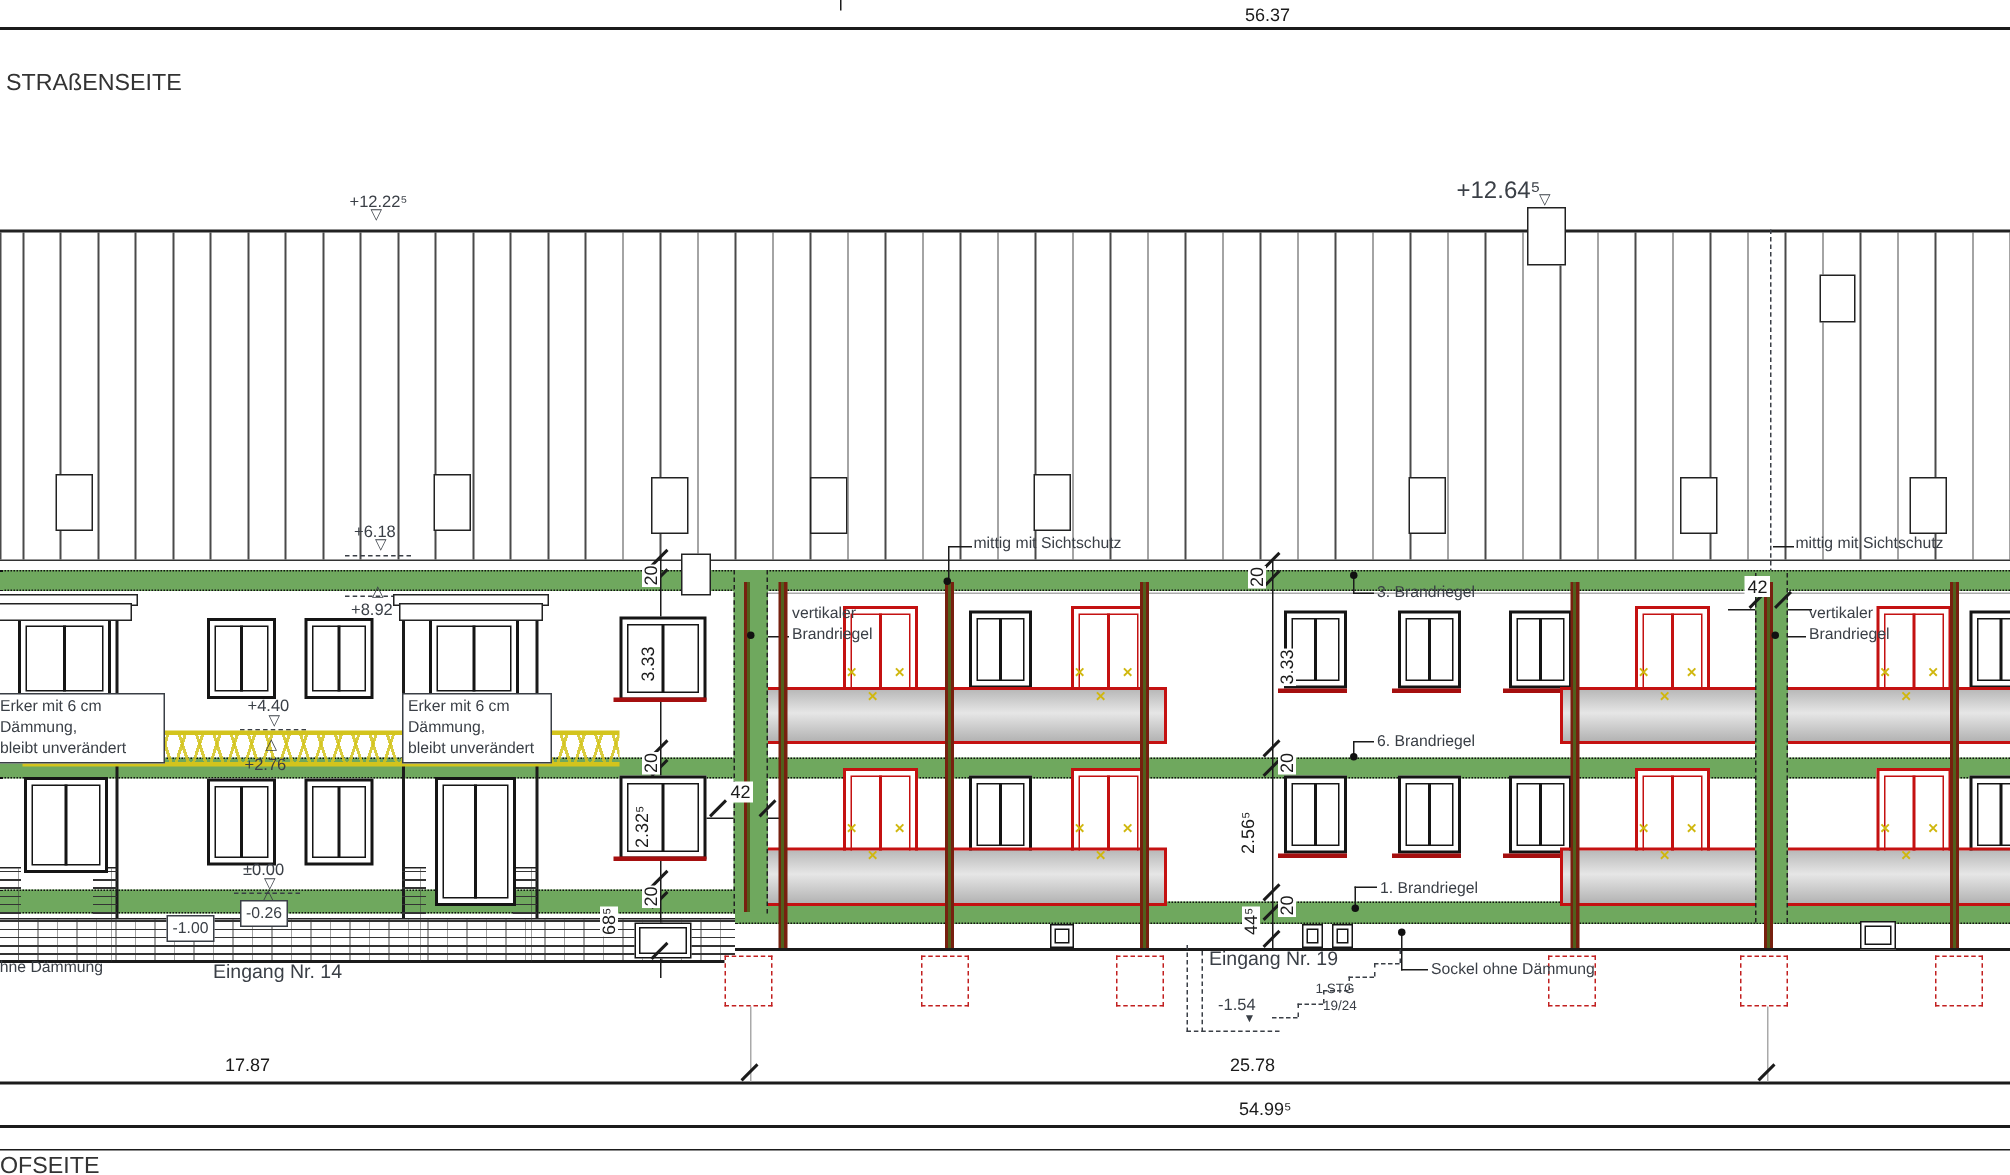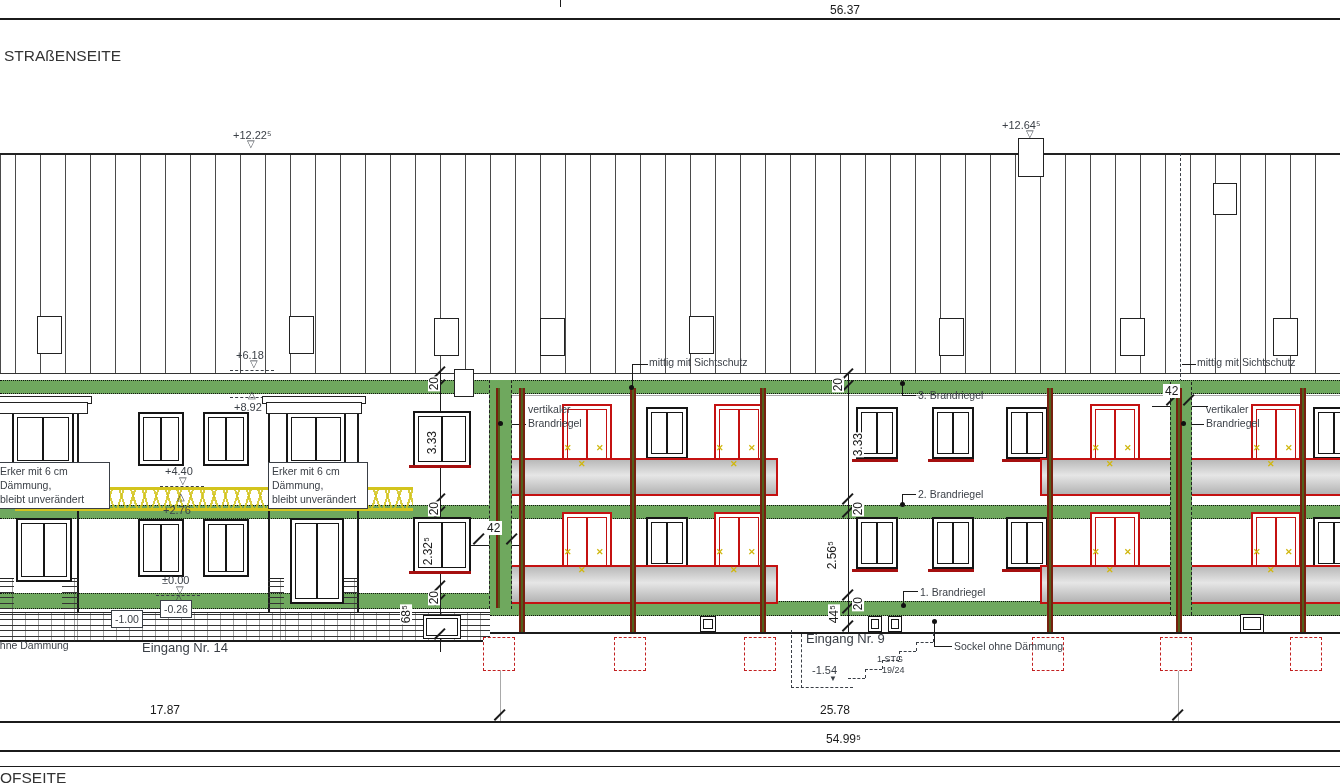--- a/index.html
+++ b/index.html
@@ -56,21 +56,21 @@
 
   <div class="lbl" style="left:4px;top:46px;font-size:15.5px;color:#333">STRAßENSEITE</div>
   <div class="line" style="left:0;top:766px;width:1340px;height:1px"></div>
   <div class="lbl" style="left:0px;top:768px;font-size:15.5px;color:#333">OFSEITE</div>
 
   <div class="roof" style="left:0;top:153px;width:1340px;height:218px"></div>
   <div class="dvline" style="left:1180px;top:153px;height:239px"></div>
 
   <div class="lbl" style="left:233px;top:128px;font-size:11px">+12.22⁵</div>
   <div class="tri" style="left:247px;top:139px">▽</div>
-  <div class="lbl" style="left:1002px;top:118px;font-size:11px">+12.64⁵</div>
+  <div class="lbl" style="left:971px;top:118px;font-size:16px">+12.64⁵</div>
   <div class="tri" style="left:1026px;top:129px">▽</div>
 
   <div class="band" style="left:0;top:380px;width:1340px;height:12px"></div>
   <div class="band" style="left:0;top:505px;width:1340px;height:12px"></div>
   <div class="band" style="left:0;top:593px;width:490px;height:14px"></div>
   <div class="band" style="left:490px;top:601px;width:850px;height:13px"></div>
   <div class="vstrip" style="left:489px;top:380px;width:21px;height:229px"></div>
   <div class="vstrip" style="left:1170px;top:382px;width:20px;height:233px"></div>
   <div class="gline" style="left:490px;top:395px;width:850px;height:1px"></div>
   <div class="pilaster" style="left:454px;top:369px;width:18px;height:26px"></div>
@@ -118,38 +118,38 @@
   <div class="lbl wrap" style="left:1206px;top:403px;width:74px">vertikaler
 Brandriegel</div>
   <div class="dot" style="left:1181px;top:421px"></div>
   <div class="line" style="left:1185px;top:424px;width:19px;height:1px"></div>
 
   <div class="lbl" style="left:918px;top:389px">3. Brandriegel</div>
   <div class="dot" style="left:900px;top:381px"></div>
   <div class="line" style="left:902px;top:383px;width:1px;height:13px"></div>
   <div class="line" style="left:902px;top:395px;width:14px;height:1px"></div>
 
-  <div class="lbl" style="left:918px;top:488px">2. Brandriegel</div>
+  <div class="lbl" style="left:918px;top:488px">6. Brandriegel</div>
   <div class="line" style="left:902px;top:494px;width:1px;height:12px"></div>
   <div class="line" style="left:902px;top:494px;width:14px;height:1px"></div>
   <div class="dot" style="left:900px;top:502px"></div>
 
   <div class="lbl" style="left:920px;top:586px">1. Brandriegel</div>
   <div class="dot" style="left:901px;top:603px"></div>
   <div class="line" style="left:903px;top:591px;width:1px;height:13px"></div>
   <div class="line" style="left:903px;top:591px;width:15px;height:1px"></div>
 
   <div class="lbl" style="left:954px;top:640px">Sockel ohne Dämmung</div>
   <div class="dot" style="left:932px;top:619px"></div>
   <div class="line" style="left:934px;top:621px;width:1px;height:26px"></div>
   <div class="line" style="left:934px;top:646px;width:18px;height:1px"></div>
 
   <div class="lbl" style="left:-6px;top:639px">ohne Dämmung</div>
   <div class="lbl" style="left:142px;top:640px;font-size:13px">Eingang Nr. 14</div>
-  <div class="lbl" style="left:806px;top:631px;font-size:13px">Eingang Nr. 9</div>
+  <div class="lbl" style="left:806px;top:631px;font-size:13px">Eingang Nr. 19</div>
   <div class="lbl" style="left:877px;top:654px;font-size:9px">1 STG</div>
   <div class="lbl" style="left:882px;top:665px;font-size:9px">19/24</div>
   <div class="lbl" style="left:812px;top:663px;font-size:11px">-1.54</div>
   <div class="tri" style="left:829px;top:675px;font-size:8px">▼</div>
 
   <div class="brick" style="left:0;top:612px;width:490px;height:28px"></div>
   <div class="vent" style="left:423px;top:615px;width:36px;height:22px"></div>
   <div class="line" style="left:0;top:640px;width:490px;height:2px"></div>
   <div class="line" style="left:490px;top:632px;width:850px;height:2px"></div>
 

